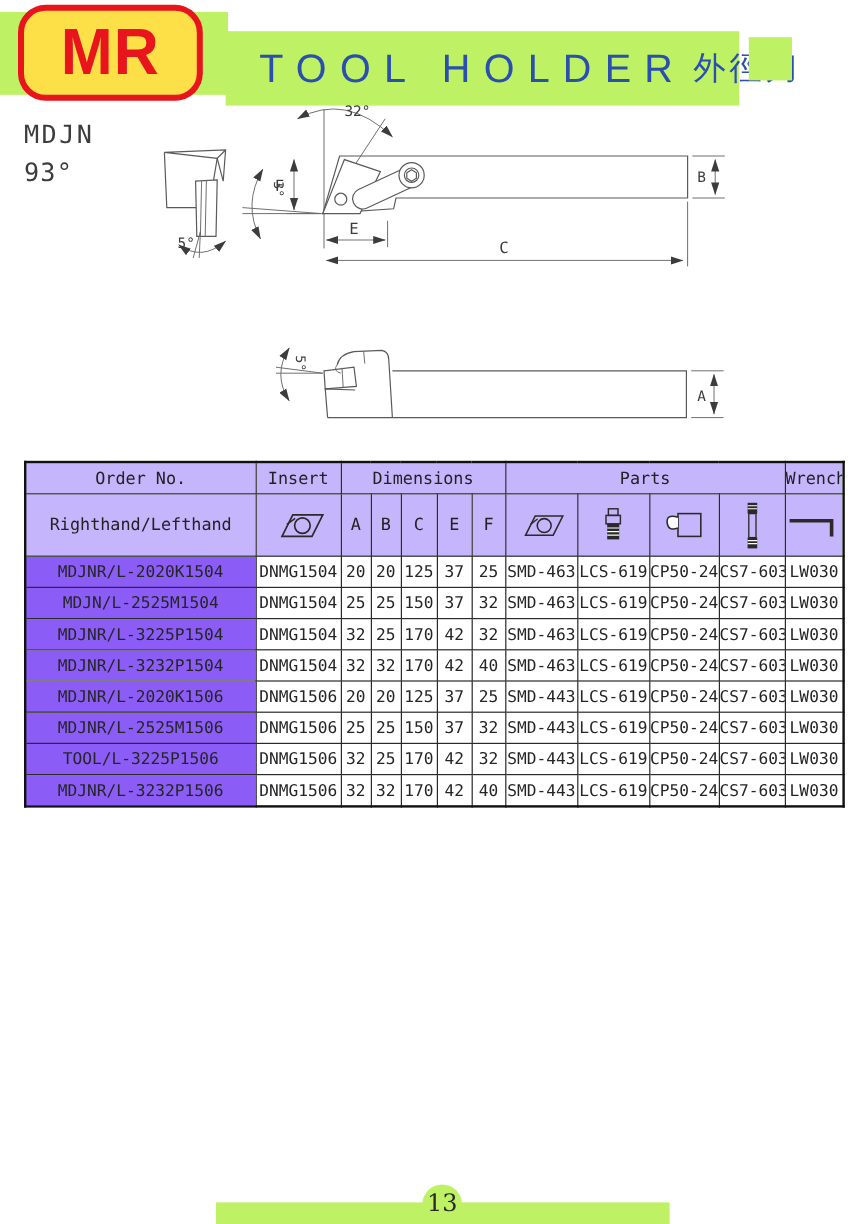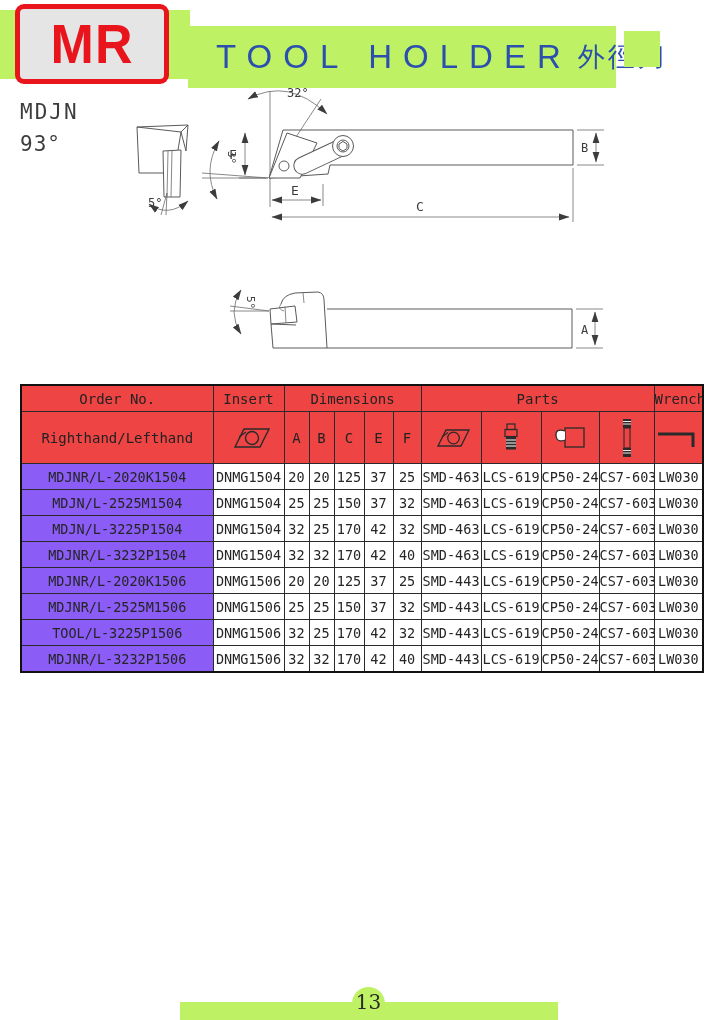--- a/index.html
+++ b/index.html
@@ -3,42 +3,42 @@
 <meta charset="utf-8">
 <style>
   html,body{margin:0;padding:0;background:#fff;}
   #page{position:relative;width:720px;height:1020px;background:#ffffff;overflow:hidden;
         font-family:"DejaVu Sans Mono",monospace;color:#222;}
   
   .lav{background:#bef264;}
   #logo-band{position:absolute;left:0;top:10px;width:190px;height:69px;}
   #title-band{position:absolute;left:188px;top:26px;width:428px;height:62px;display:flex;align-items:center;}
   #deco-square{position:absolute;left:624px;top:31px;width:36px;height:36px;}
-  #logo-box{position:absolute;left:16px;top:5px;width:144px;height:70px;background:#e5e5e5;
-            border:4px solid #e8151d;border-radius:8px;box-shadow:0 0 0 1px #e8151d;
+  #logo-box{position:absolute;left:16px;top:5px;width:144px;height:70px;background:#fde047;
+            border:4px solid #e8151d;border-radius:22px;box-shadow:0 0 0 1px #e8151d;
             display:flex;align-items:center;justify-content:center;}
   #logo-text{font-family:"Liberation Sans",sans-serif;font-weight:900;font-size:52px;
              color:#e8151d;letter-spacing:1px;line-height:1;transform:scaleY(1.05);}
   #page-title{font-family:"Liberation Sans",sans-serif;font-size:33px;color:#2b4fae;
               letter-spacing:11px;margin-left:28px;white-space:nowrap;}
   #page-title-cn{font-family:"Liberation Sans",sans-serif;font-size:27px;color:#2b4fae;
                  letter-spacing:3px;margin-left:6px;white-space:nowrap;}
   
   #drawing-svg{position:absolute;left:0;top:85px;}
   .dln{stroke:#5a5a5a;stroke-width:1;fill:none;}
   .dthin{stroke:#6a6a6a;stroke-width:0.8;fill:none;}
   .dtxt{font-family:"DejaVu Sans Mono",monospace;fill:#3c3c3c;}
   .dfill{fill:#ffffff;stroke:#5a5a5a;stroke-width:1;}
   
   #spec-table{position:absolute;left:20px;top:384px;border-collapse:collapse;table-layout:fixed;
               width:682px;height:284px;font-family:"DejaVu Sans Mono",monospace;}
   #spec-table td,#spec-table th{border:1px solid #2a2a2a;padding:0;text-align:center;
               vertical-align:middle;font-weight:normal;overflow:hidden;white-space:nowrap;}
   #spec-table{border:2px solid #111;}
-  .hdr{background:#ef4444;font-size:14px;color:#222;}
+  .hdr{background:#c4b5fd;font-size:14px;color:#222;}
   tr.h1 td{height:25px;}
   tr.h2 td{height:51px;border-bottom:2px solid #111;}
   tr.dr td{height:25px;font-size:13.5px;color:#252525;background:#fff;}
   tr.dr td.c-order{background:#8b5cf6;}
   td.gray{color:#989898;}
   td.c-stud{font-size:11.5px;color:#8f8f8f;}
   .icn{display:block;margin:0 auto;}
   
   #footer-bar{position:absolute;left:180px;top:1002px;width:378px;height:18px;}
   #footer-bump{position:absolute;left:352px;top:987px;width:33px;height:33px;border-radius:50%;
@@ -252,21 +252,21 @@
       <td class="gray">37</td>
       <td>32</td>
       <td>SMD-463</td>
       <td>LCS-619</td>
       <td>CP50-24</td>
       <td class="c-stud">CS7-6030</td>
       <td>LW030</td>
     </tr>
 
     <tr class="dr">
-      <td class="c-order">MDJN/L-3225P1504</td>
+      <td class="c-order">MDJNR/L-3225P1504</td>
       <td>DNMG1504</td>
       <td>32</td>
       <td>25</td>
       <td>170</td>
       <td class="gray">42</td>
       <td>32</td>
       <td>SMD-463</td>
       <td>LCS-619</td>
       <td>CP50-24</td>
       <td class="c-stud">CS7-6030</td>

